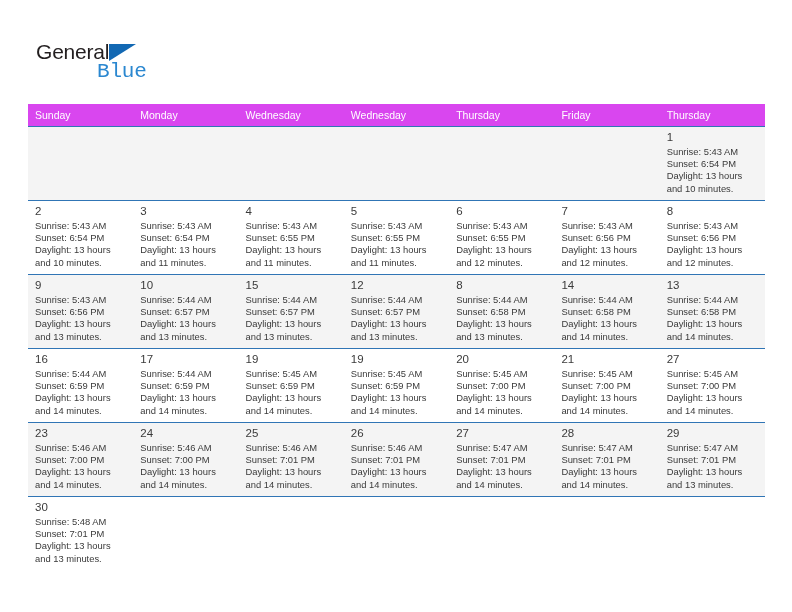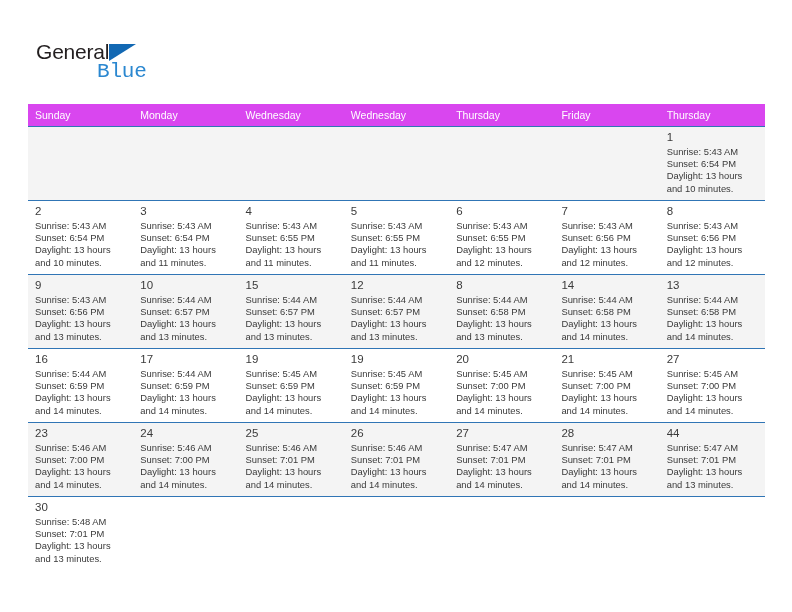--- a/index.html
+++ b/index.html
@@ -438,21 +438,21 @@
             <div class="cell-inner">
               <div class="daynum">28</div>
               <div class="detail">Sunrise: 5:47 AM</div>
               <div class="detail">Sunset: 7:01 PM</div>
               <div class="detail">Daylight: 13 hours</div>
               <div class="detail">and 14 minutes.</div>
             </div>
           </td>
           <td>
             <div class="cell-inner">
-              <div class="daynum">44</div>
+              <div class="daynum">29</div>
               <div class="detail">Sunrise: 5:47 AM</div>
               <div class="detail">Sunset: 7:01 PM</div>
               <div class="detail">Daylight: 13 hours</div>
               <div class="detail">and 13 minutes.</div>
             </div>
           </td>
         </tr>
         <tr class="band-plain">
           <td>
             <div class="cell-inner">

